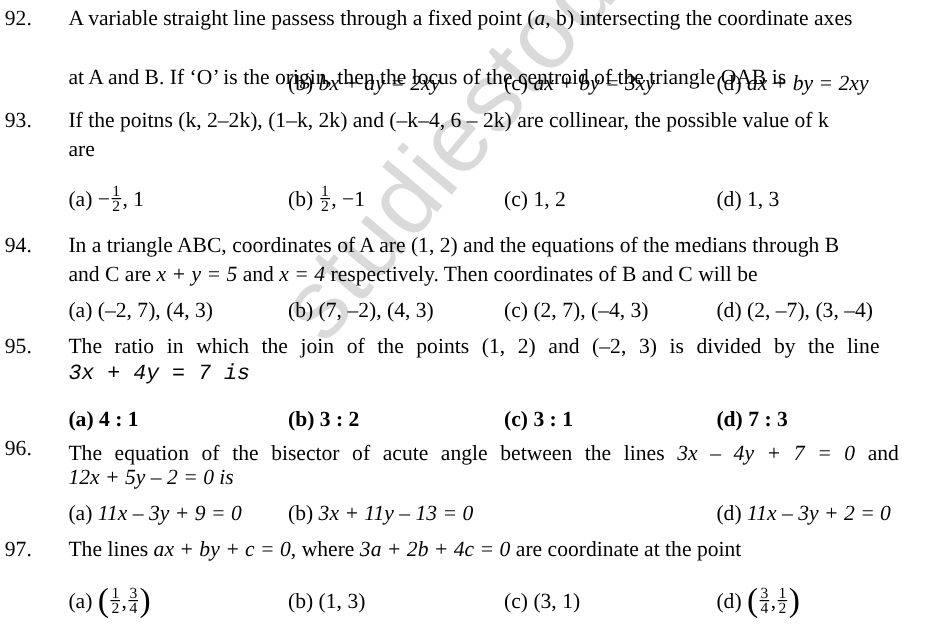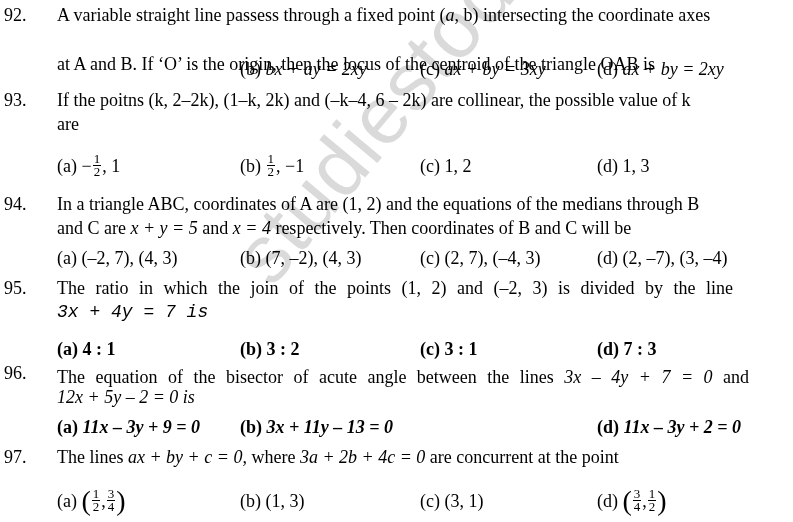--- a/index.html
+++ b/index.html
@@ -92,31 +92,31 @@
         <span class="opt" style="left:540px;"><span class="lbl">(d)</span> <span>7 : 3</span></span>
       </div>
     </div>
 
     <div class="q" style="top:362px;">
       <span class="qnum">96.</span>
       <div class="qtext" style="top:4px; word-spacing:6px;">
         <span>The equation of the bisector of acute angle between the lines </span><span class="math">3x – 4y + 7 = 0</span><span> and</span>
       </div>
       <div class="qtext math" style="top:24px;">12x + 5y – 2 = 0 is</div>
-      <div class="opts" style="top:54px;font-weight:bold;">
+      <div class="opts" style="top:54px;">
         <span class="opt" style="left:0;"><span class="lbl">(a)</span> <span class="math">11x – 3y + 9 = 0</span></span>
         <span class="opt" style="left:183px;"><span class="lbl">(b)</span> <span class="math">3x + 11y – 13 = 0</span></span>
         <span class="opt" style="left:540px;"><span class="lbl">(d)</span> <span class="math">11x – 3y + 2 = 0</span></span>
       </div>
     </div>
 
     <div class="q" style="top:446px;">
       <span class="qnum">97.</span>
       <div class="qtext" style="top:0;">
-        <span>The lines </span><span class="math">ax + by + c = 0,</span><span> where </span><span class="math">3a + 2b + 4c = 0</span><span> are concurrent at the point</span>
+        <span>The lines </span><span class="math">ax + by + c = 0,</span><span> where </span><span class="math">3a + 2b + 4c = 0</span><span> are coordinate at the point</span>
       </div>
       <div class="opts" style="top:44px;">
         <span class="opt" style="left:0;"><span class="lbl">(a)</span> <span class="paren">(</span><span class="frac"><span class="num">1</span><span class="den">2</span></span>,<span class="frac"><span class="num">3</span><span class="den">4</span></span><span class="paren">)</span></span>
         <span class="opt" style="left:183px;"><span class="lbl">(b)</span> <span>(1, 3)</span></span>
         <span class="opt" style="left:363px;"><span class="lbl">(c)</span> <span>(3, 1)</span></span>
         <span class="opt" style="left:540px;"><span class="lbl">(d)</span> <span class="paren">(</span><span class="frac"><span class="num">3</span><span class="den">4</span></span>,<span class="frac"><span class="num">1</span><span class="den">2</span></span><span class="paren">)</span></span>
       </div>
     </div>
 
   </div>

